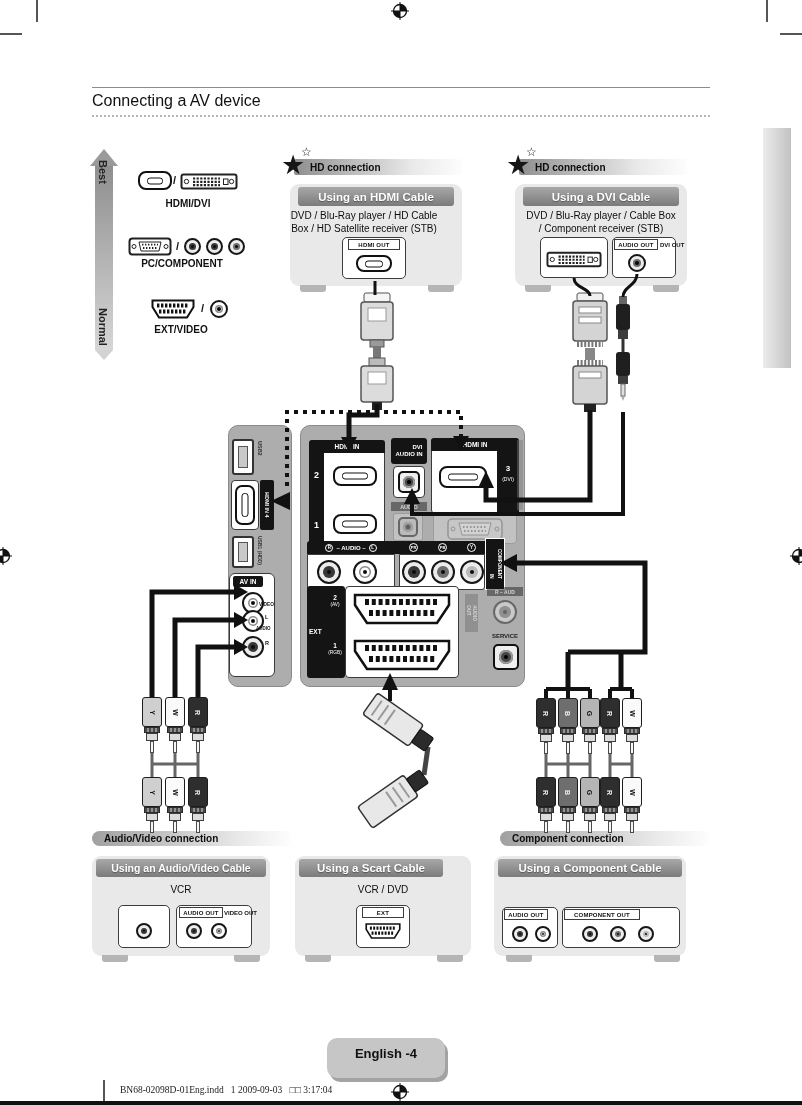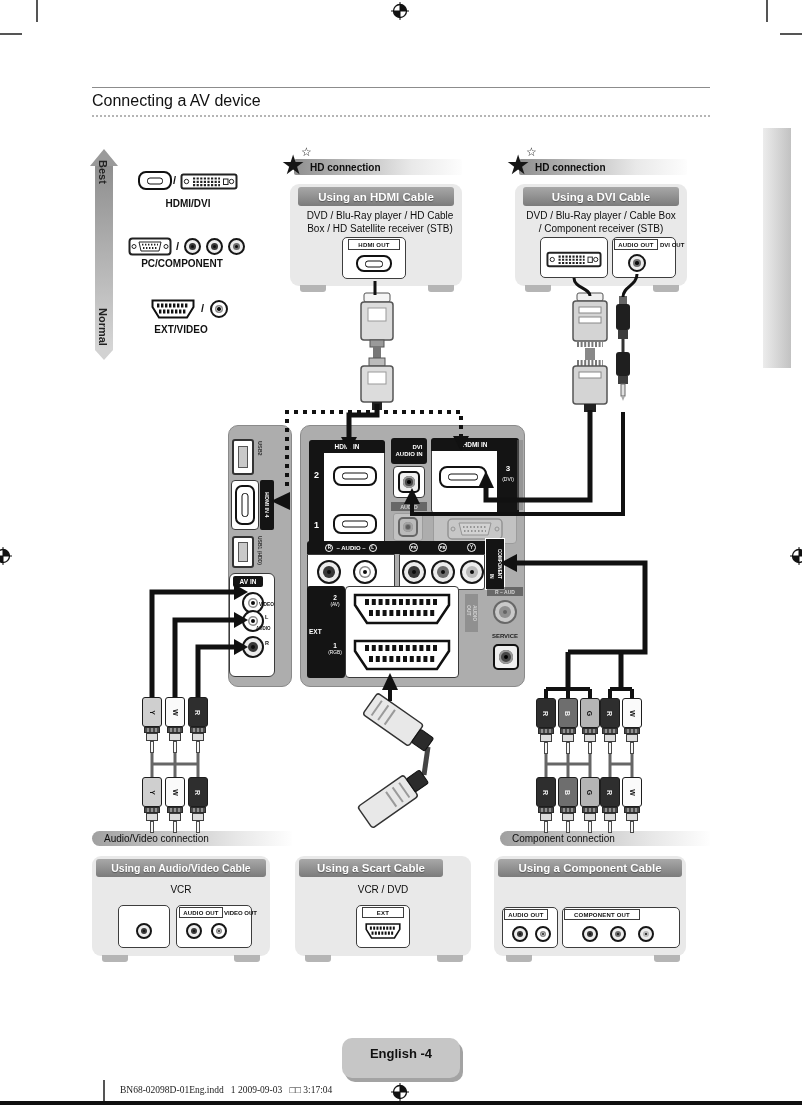--- a/index.html
+++ b/index.html
@@ -26,21 +26,21 @@
 
 .card{background:#e9e9e9;border-radius:9px}
 .card-title{background:linear-gradient(#a8a8a8,#7b7b7b);border-radius:3px;color:#fff;font-weight:bold;font-size:11.5px;display:flex;align-items:center;justify-content:center;text-shadow:0 1px 1px #555}
 .card-body{font-size:10px;line-height:13px;text-align:center;color:#0d0d0d}
 .devbox{background:#fff;border:1.5px solid #3d3d3d;border-radius:5px}
 .label-box{border:1px solid #3d3d3d;background:#fff;font-size:6px;font-weight:bold;display:flex;align-items:center;justify-content:center;white-space:nowrap;letter-spacing:.2px}
 .tinytext{font-size:6px;font-weight:bold;white-space:nowrap}
 .foot{background:#b5b5b5;height:7px;width:26px;border-radius:0 0 3px 3px}
 
 .sec-bar{background:linear-gradient(to right,#a0a0a0,#e7e7e7 72%,#fefefe);border-radius:8px 2px 2px 8px;height:15px;display:flex;align-items:center}
-.sec-text{font-size:10px;font-weight:normal;color:#0d0d0d;padding-left:12px}
+.sec-text{font-size:10px;font-weight:bold;color:#0d0d0d;padding-left:12px}
 
 .panel{background:#adadad;border:1px solid #8a8a8a;border-radius:10px}
 .whitebox{background:#fff;border:1.5px solid #3a3a3a;border-radius:4px}
 .blackbar{background:#141414;color:#fff;font-weight:bold;display:flex;align-items:center;justify-content:center}
 .blackbox{background:#141414;color:#fff}
 
 .hport{position:absolute;border:2px solid #111;border-radius:8px;background:#fff}
 .hport::before{content:"";position:absolute;top:50%;left:7px;right:7px;height:5px;transform:translateY(-50%);border:1.5px solid #111;border-radius:3px}
 .vport{position:absolute;border:2px solid #111;border-radius:7px;background:#fff}
 .vport::before{content:"";position:absolute;left:50%;top:6px;bottom:6px;width:5px;transform:translateX(-50%);border:1.5px solid #111;border-radius:3px}
@@ -165,21 +165,21 @@
   <div class="abs star-big" style="left:281px;top:152px">★</div>
   <div class="abs star-sm" style="left:301px;top:146px">☆</div>
   <div class="abs hd-text" style="left:310px;top:162px">HD connection</div>
   <div class="abs hd-bar" style="left:519px;top:159px;width:168px"></div>
   <div class="abs star-big" style="left:506px;top:152px">★</div>
   <div class="abs star-sm" style="left:526px;top:146px">☆</div>
   <div class="abs hd-text" style="left:535px;top:162px">HD connection</div>
 
   <div class="abs card" style="left:290px;top:184px;width:172px;height:102px"></div>
   <div class="abs card-title" style="left:298px;top:187px;width:156px;height:19px">Using an HDMI Cable</div>
-  <div class="abs card-body preline" style="left:296px;top:209px;width:168px">DVD / Blu-Ray player / HD Cable
+  <div class="abs card-body preline" style="left:280px;top:209px;width:168px">DVD / Blu-Ray player / HD Cable
 Box / HD Satellite receiver (STB)</div>
   <div class="abs devbox" style="left:342px;top:237px;width:64px;height:42px"></div>
   <div class="abs label-box" style="left:348px;top:239px;width:52px;height:11px">HDMI OUT</div>
   <div class="hport" style="left:356px;top:255px;width:36px;height:17px"></div>
   <div class="abs foot" style="left:300px;top:285px"></div>
   <div class="abs foot" style="left:428px;top:285px"></div>
 
   <div class="abs card" style="left:515px;top:184px;width:172px;height:102px"></div>
   <div class="abs card-title" style="left:523px;top:187px;width:156px;height:19px">Using a DVI Cable</div>
   <div class="abs card-body preline" style="left:517px;top:209px;width:168px">DVD / Blu-Ray player / Cable Box
@@ -565,20 +565,20 @@
   <span class="jack dark" style="left:512px;top:926px;width:16px;height:16px"></span>
   <span class="jack white" style="left:535px;top:926px;width:16px;height:16px"></span>
   <div class="abs devbox" style="left:562px;top:907px;width:118px;height:41px"></div>
   <div class="abs label-box" style="left:564px;top:909px;width:76px;height:11px">COMPONENT OUT</div>
   <span class="jack dark" style="left:582px;top:926px;width:16px;height:16px"></span>
   <span class="jack mid" style="left:610px;top:926px;width:16px;height:16px"></span>
   <span class="jack light" style="left:638px;top:926px;width:16px;height:16px"></span>
   <div class="abs foot" style="left:506px;top:955px"></div>
   <div class="abs foot" style="left:654px;top:955px"></div>
 
-  <div class="abs page-badge" style="left:342px;top:1038px;width:118px;height:40px">
+  <div class="abs page-badge" style="left:327px;top:1038px;width:118px;height:40px">
       <span>English -4</span>
     </div>
 
   <div class="abs print-line" style="left:120px;top:1085px">BN68-02098D-01Eng.indd   1 2009-09-03   □□ 3:17:04</div>
   <div class="abs footer-bar" style="left:0;top:1101px;width:802px;height:4px"></div>
 
 </div>
 
 </body></html>

